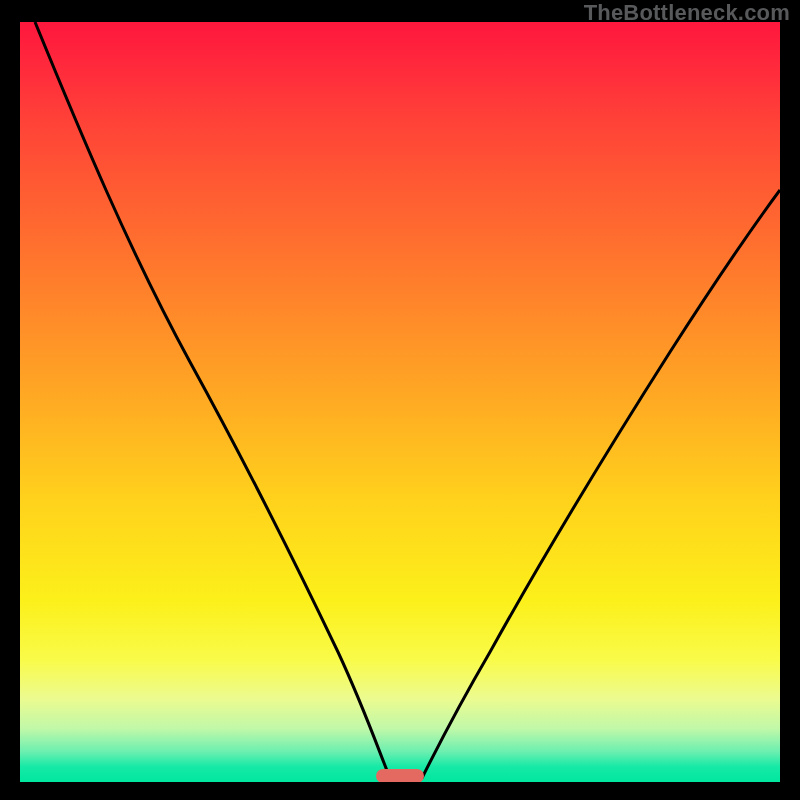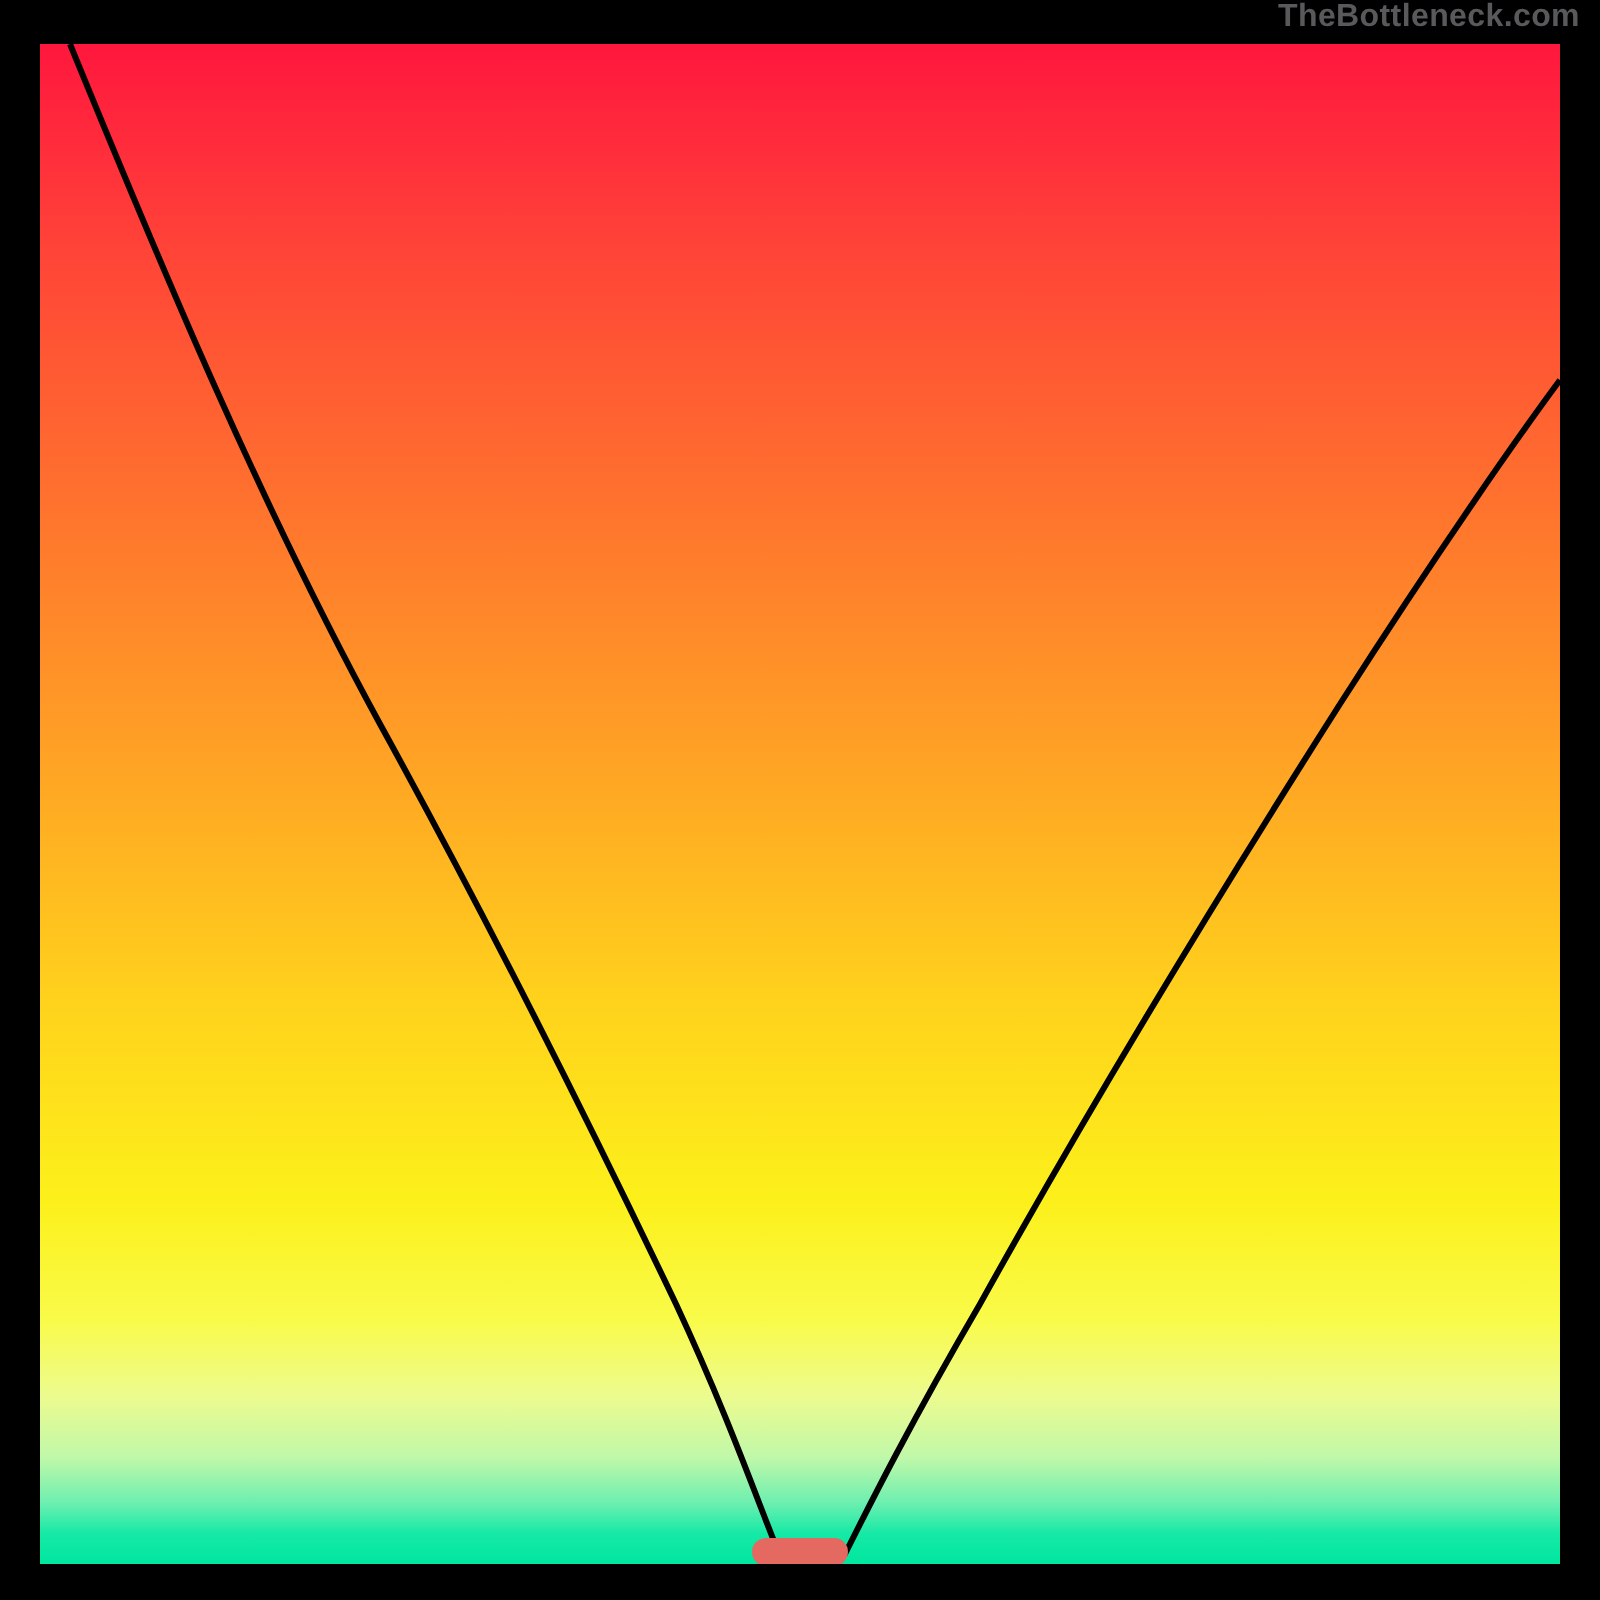--- a/index.html
+++ b/index.html
@@ -13,21 +13,21 @@
   .frame {
     position: relative;
     width: 800px;
     height: 800px;
     background: #000000;
   }
   .watermark {
     position: absolute;
     top: 0;
     right: 10px;
-    font-size: 16px;
+    font-size: 22px;
     font-weight: 600;
     color: #58595b;
     z-index: 5;
     letter-spacing: 0.2px;
   }
   .plot-area {
     position: absolute;
     left: 20px;
     top: 22px;
     width: 760px;

